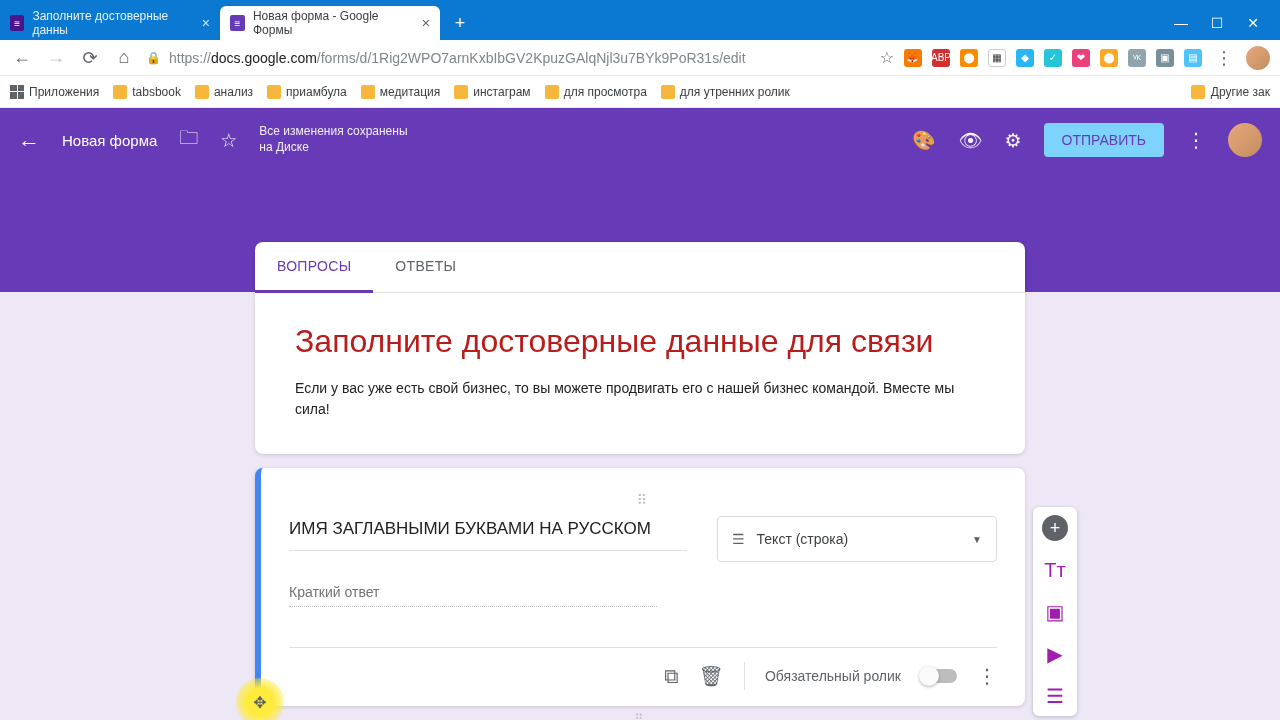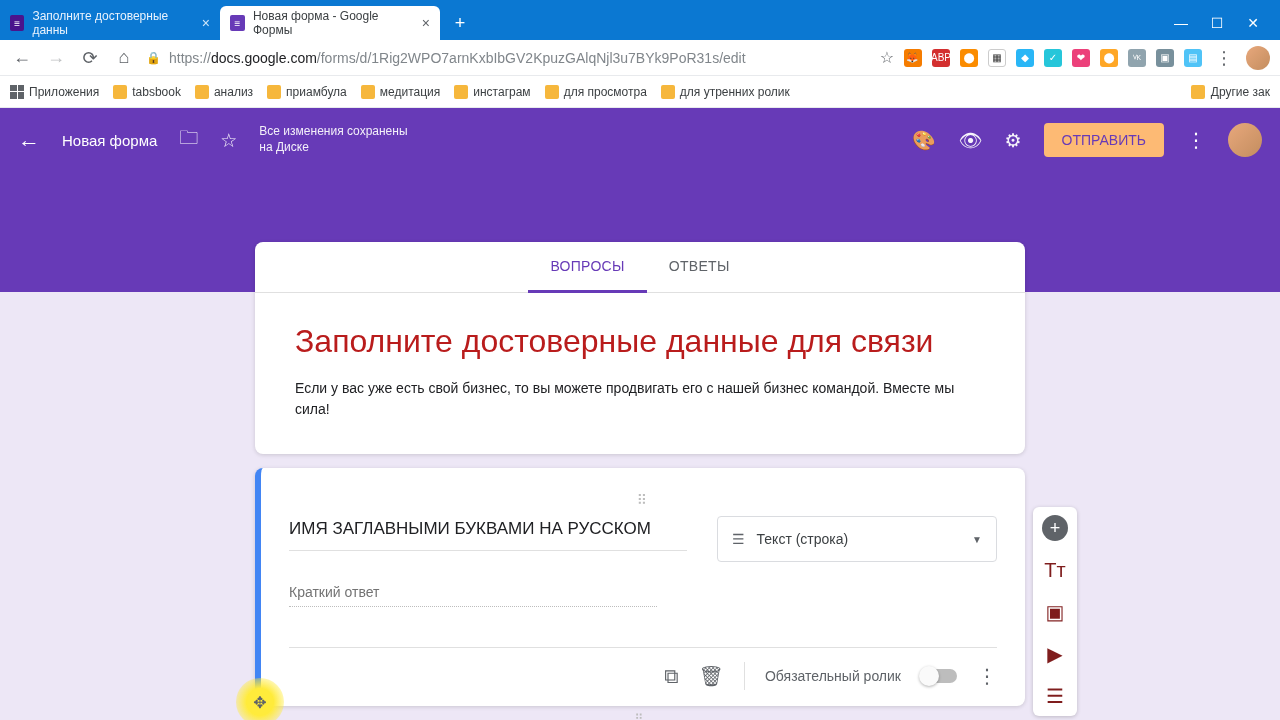--- a/index.html
+++ b/index.html
@@ -29,46 +29,46 @@
 .bm-i{width:14px;height:14px;background:#f6b73c;border-radius:2px}
 .apps-i{width:14px;height:14px;display:grid;grid-template-columns:1fr 1fr;grid-template-rows:1fr 1fr;gap:1px}
 .apps-i span{background:#5f6368}
 .bm-right{margin-left:auto;display:flex;align-items:center;gap:6px}
 .app-header{height:64px;background:#673ab7;display:flex;align-items:center;padding:0 18px;gap:22px;color:#fff}
 .back-arrow{font-size:22px}
 .form-name{font-size:15px;font-weight:400}
 .hdr-icon{font-size:19px;opacity:.95}
 .save-msg{font-size:12px;opacity:.92;line-height:1.3}
 .hdr-spacer{flex:1}
-.send-btn{background:#fdba74;color:#673ab7;border:none;padding:9px 18px;font-size:14px;font-weight:500;border-radius:4px}
+.send-btn{background:#7dd3fc;color:#673ab7;border:none;padding:9px 18px;font-size:14px;font-weight:500;border-radius:4px}
 .more-v{font-size:20px}
 .avatar{width:34px;height:34px;border-radius:50%;background:linear-gradient(135deg,#e8a87c,#c38d5f)}
 .purple-bg{background:#673ab7;height:120px}
 .content-wrap{background:#ede7f6;padding-bottom:40px;min-height:500px}
 .form-card{width:770px;margin:0 auto;background:#fff;border-radius:8px;position:relative;top:-50px;box-shadow:0 1px 4px rgba(0,0,0,.15)}
-.tabs{display:flex;justify-content:center;border-bottom:1px solid #e0e0e0}
+.tabs{display:flex;justify-content:flex-start;border-bottom:1px solid #e0e0e0}
 .tab-item{padding:16px 22px;font-size:14px;font-weight:500;color:#5f6368;letter-spacing:.3px}
 .tab-item.active{color:#673ab7;border-bottom:3px solid #673ab7;margin-bottom:-1px}
 .title-section{padding:30px 40px 34px}
 .form-title{font-size:32px;color:#b91c1c;font-weight:400;margin-bottom:18px}
 .form-desc{font-size:14px;color:#202124;line-height:1.5}
 .question-card{width:770px;margin:14px auto 0;background:#fff;border-radius:8px;border-left:6px solid #4285f4;padding:24px 28px 16px;position:relative;top:-50px;box-shadow:0 1px 4px rgba(0,0,0,.15)}
 .drag-h{text-align:center;color:#bdbdbd;font-size:14px;letter-spacing:2px;margin-bottom:8px}
 .q-row{display:flex;gap:30px;align-items:flex-start}
 .q-title{flex:1;font-size:17px;color:#202124;padding-bottom:8px;border-bottom:1px solid #e0e0e0;line-height:1.5}
 .q-type{width:280px;height:46px;border:1px solid #dadce0;border-radius:4px;display:flex;align-items:center;padding:0 14px;gap:12px;font-size:14px;color:#3c4043}
 .q-type-arrow{margin-left:auto;color:#5f6368;font-size:10px}
 .short-ans{margin-top:22px;font-size:14px;color:#737373;border-bottom:1px dotted #bdbdbd;padding-bottom:6px;width:52%}
 .q-footer{display:flex;align-items:center;justify-content:flex-end;gap:20px;margin-top:40px;padding-top:14px;border-top:1px solid #e0e0e0}
 .q-foot-i{color:#5f6368;font-size:20px}
 .req-label{font-size:14px;color:#5f6368}
 .toggle{width:36px;height:14px;background:#bdbdbd;border-radius:8px;position:relative}
 .toggle::after{content:'';position:absolute;width:20px;height:20px;background:#fafafa;border-radius:50%;top:-3px;left:-2px;box-shadow:0 1px 3px rgba(0,0,0,.3)}
 .side-toolbar{position:absolute;right:-52px;top:215px;width:44px;background:#fff;border-radius:6px;box-shadow:0 1px 4px rgba(0,0,0,.2);padding:8px 0;display:flex;flex-direction:column;align-items:center;gap:18px}
-.side-i{color:#7f1d1d;font-size:20px}
+.side-i{color:#a21caf;font-size:20px}
 .side-add{width:26px;height:26px;background:#5f6368;color:#fff;border-radius:50%;display:flex;align-items:center;justify-content:center;font-size:18px}
 .cursor-highlight{position:fixed;left:236px;top:678px;width:48px;height:48px;background:radial-gradient(circle,#ffeb3b 40%,rgba(255,235,59,.4) 70%,transparent);border-radius:50%;display:flex;align-items:center;justify-content:center;font-size:16px;color:#5f6368}
 .form-container{position:relative;width:770px;margin:0 auto}
 .drag-bottom{text-align:center;color:#bdbdbd;font-size:12px;letter-spacing:2px;position:relative;top:-44px}
 </style>
 </head>
 <body>
 
 <div class="browser-chrome">
   <div class="tab inactive">

